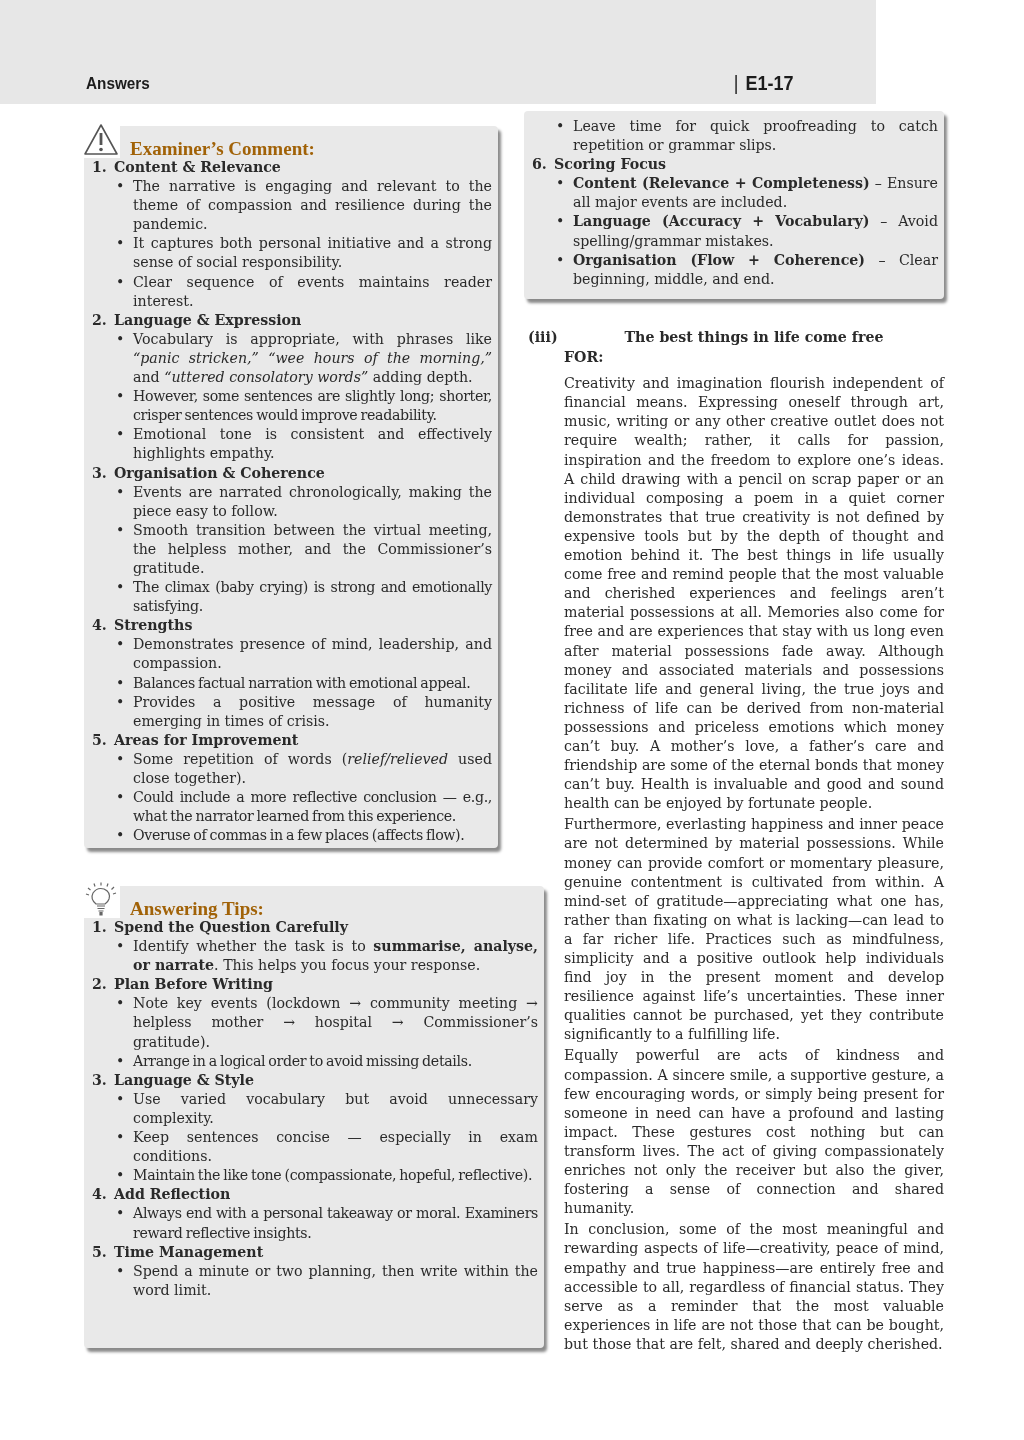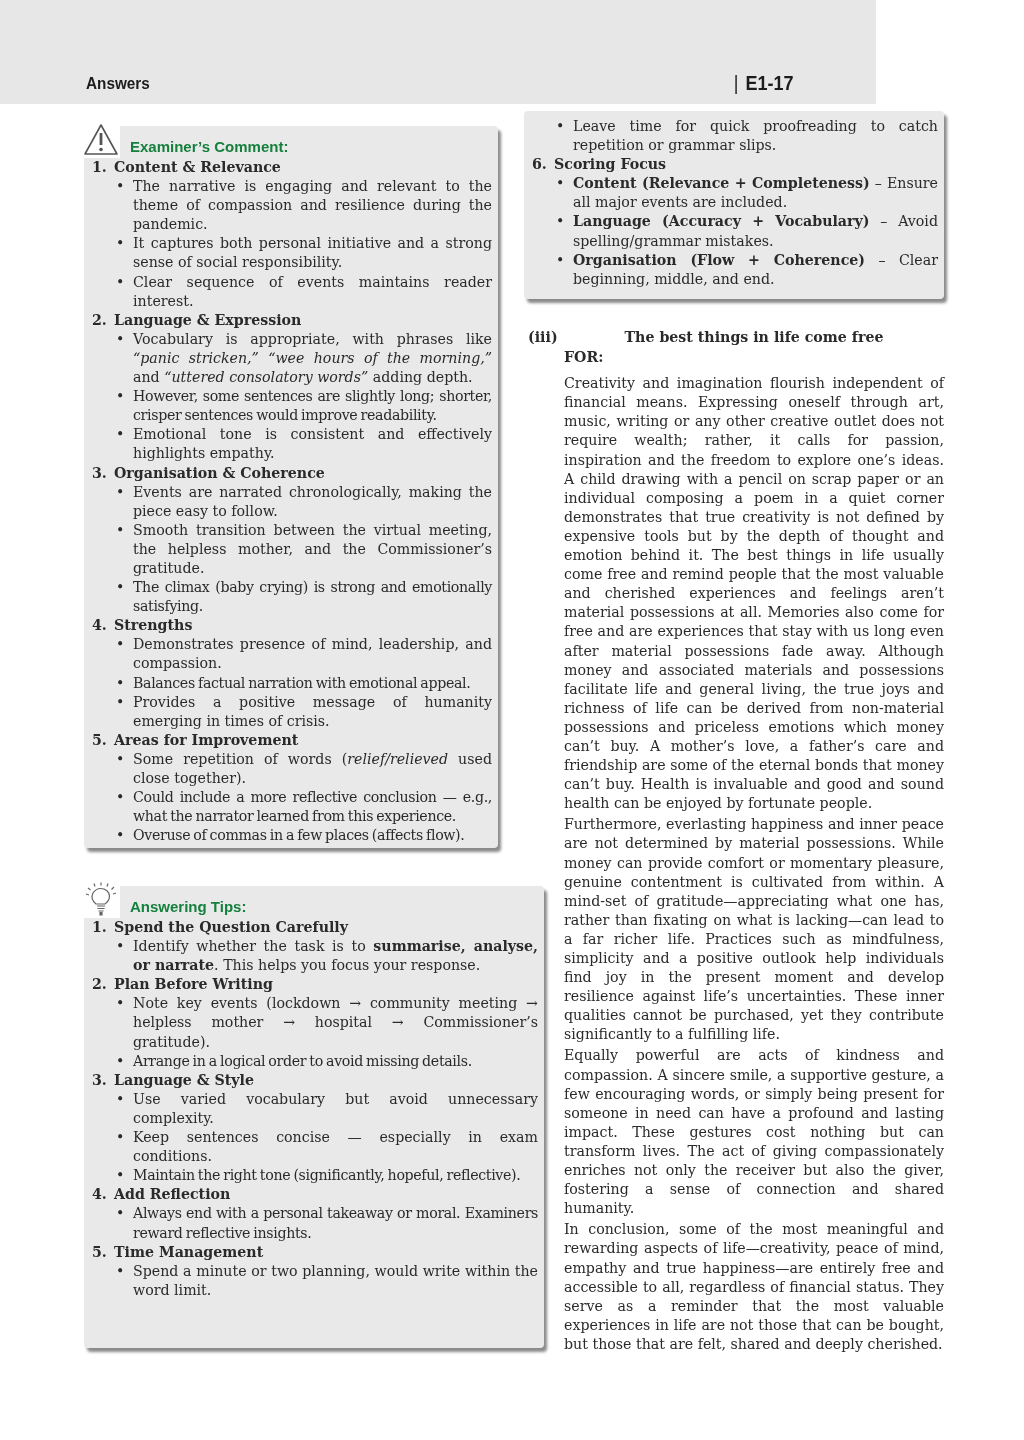--- a/index.html
+++ b/index.html
@@ -12,21 +12,21 @@
     .header-page .bar { font-weight: normal; margin-right: 8px; }
 
     .box { position: absolute; background: #e9e9e9; border-radius: 4px; box-shadow: 3px 4px 3px #8a8a8a; }
     .box-examiner { left: 84px; top: 126px; width: 414px; height: 722px; }
     .box-tips { left: 84px; top: 886px; width: 460px; height: 462px; }
     .box-tips-cont { left: 524px; top: 111px; width: 420px; height: 188px; }
 
     .box-icon { position: absolute; left: -2px; top: -4px; width: 38px; height: 36px; background: #ffffff; }
     .box-icon svg { width: 38px; height: 36px; }
 
-    .box-title { position: absolute; left: 46px; top: 12px; font-family: Liberation Sans, sans-serif; font-weight: bold; font-size: 15px; color: #15803d; }
+    .box-title { position: absolute; left: 46px; top: 12px; font-family: Liberation Serif, serif; font-weight: bold; font-size: 19px; color: #a16207; }
 
     .content { position: absolute; left: 8px; right: 6px; font-size: 14.2px; line-height: 19.1px; }
     .box-examiner .content { top: 32px; }
     .box-tips .content { top: 32px; }
     .box-tips-cont .content { top: 6px; }
 
     .sec { margin: 0; }
     .sec-head { display: flex; font-weight: bold; }
     .sec-num { width: 22px; flex: none; }
     .bullets { list-style: none; padding-left: 22px; }
@@ -159,39 +159,39 @@
       </ul>
     </div>
     <div class="sec">
       <div class="sec-head">
           <span class="sec-num">3.</span>
           <span>Language &amp; Style</span>
         </div>
       <ul class="bullets">
         <li>Use varied vocabulary but avoid unnecessary complexity.</li>
         <li>Keep sentences concise — especially in exam conditions.</li>
-        <li class="tight">Maintain the right tone (significantly, hopeful, reflective).</li>
+        <li class="tight">Maintain the like tone (compassionate, hopeful, reflective).</li>
       </ul>
     </div>
     <div class="sec">
       <div class="sec-head">
           <span class="sec-num">4.</span>
           <span>Add Reflection</span>
         </div>
       <ul class="bullets">
         <li class="tight">Always end with a personal takeaway or moral. Examiners reward reflective insights.</li>
       </ul>
     </div>
     <div class="sec">
       <div class="sec-head">
           <span class="sec-num">5.</span>
           <span>Time Management</span>
         </div>
       <ul class="bullets">
-        <li>Spend a minute or two planning, would write within the word limit.</li>
+        <li>Spend a minute or two planning, then write within the word limit.</li>
       </ul>
     </div>
   </div>
 </div>
 
 <div class="box box-tips-cont">
   <div class="content">
     <ul class="bullets">
       <li>Leave time for quick proofreading to catch repetition or grammar slips.</li>
     </ul>

